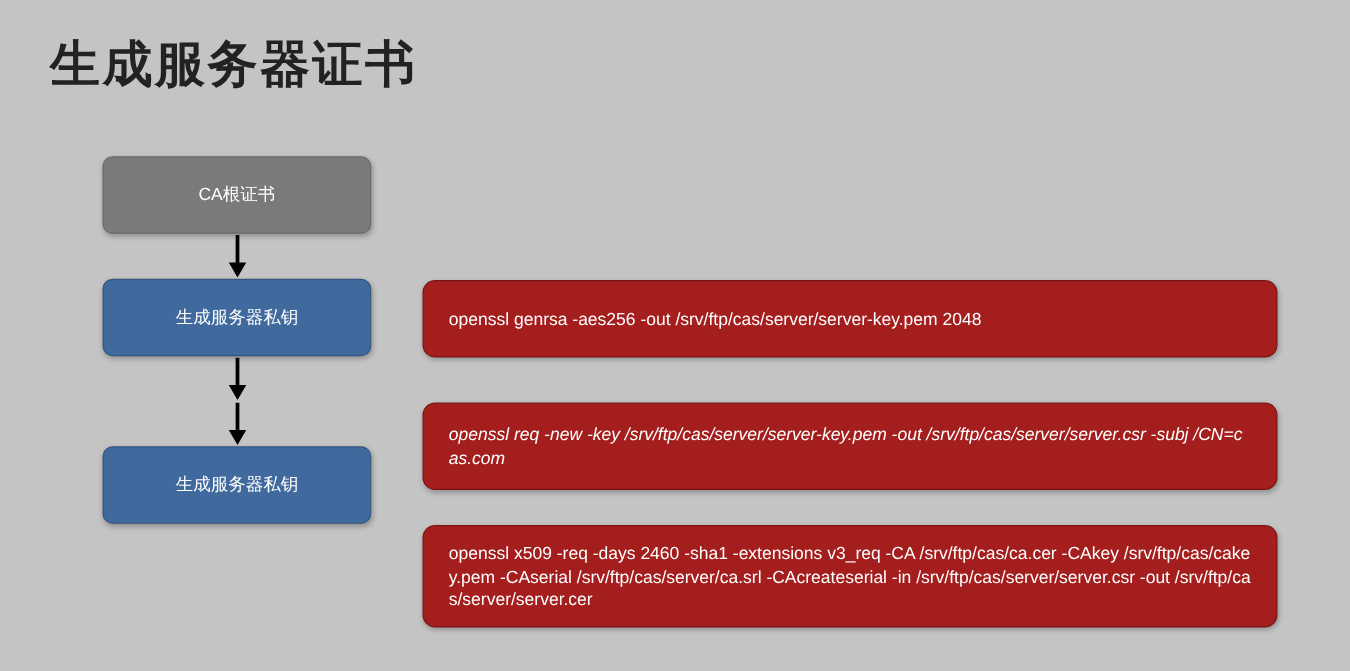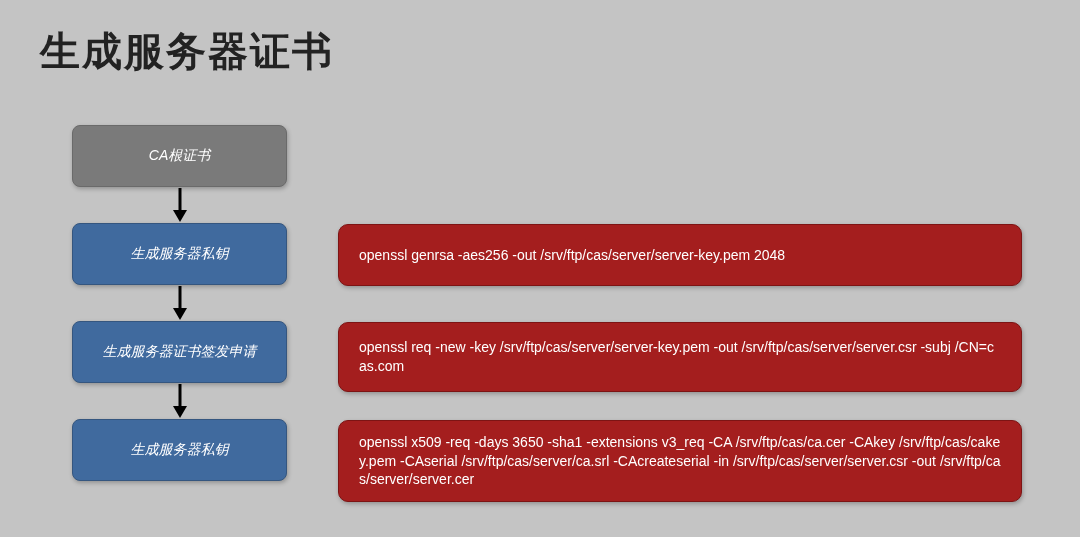--- a/index.html
+++ b/index.html
@@ -16,24 +16,23 @@
     top: 24px;
     font-size: 40px;
     font-weight: 700;
     color: #222;
     letter-spacing: 2px;
   }
 
   
   .flow {
     position: absolute;
-    left: 72px;
+    left: 82px;
     top: 125px;
     width: 215px;
-    font-style: italic;
   }
   .node {
     width: 215px;
     height: 62px;
     border-radius: 8px;
     color: #fff;
     font-size: 14px;
     display: flex;
     align-items: center;
     justify-content: center;
@@ -63,21 +62,21 @@
     color: #fff;
     font-size: 14px;
     line-height: 1.35;
     display: flex;
     align-items: center;
     padding: 0 20px;
     box-shadow: 1px 2px 4px rgba(0,0,0,.25);
     word-break: break-all;
   }
   .cmd1 { top: 224px; height: 62px; }
-  .cmd2 { top: 322px; height: 70px; }
+  .cmd2 { top: 322px; height: 70px; font-style: italic; }
   .cmd3 { top: 420px; height: 82px; }
 </style>
 </head>
 <body>
 
 <div class="title">生成服务器证书</div>
 
 <div class="flow">
   <div class="node gray">
     <span>CA根证书</span>
@@ -90,35 +89,32 @@
   </div>
   <div class="node blue">
     <span>生成服务器私钥</span>
   </div>
   <div class="arrow">
     <svg width="16" height="34" viewBox="0 0 16 34">
       <line x1="8" y1="0" x2="8" y2="24" stroke="#000" stroke-width="3"></line>
       <polygon points="8,34 1,22 15,22" fill="#000"></polygon>
     </svg>
   </div>
-  <div class="node blue">
-    <span>生成服务器证书签发申请</span>
-  </div>
   <div class="arrow">
     <svg width="16" height="34" viewBox="0 0 16 34">
       <line x1="8" y1="0" x2="8" y2="24" stroke="#000" stroke-width="3"></line>
       <polygon points="8,34 1,22 15,22" fill="#000"></polygon>
     </svg>
   </div>
   <div class="node blue">
     <span>生成服务器私钥</span>
   </div>
 </div>
 
 <div class="cmd cmd1">
   <span>openssl genrsa -aes256 -out /srv/ftp/cas/server/server-key.pem 2048</span>
 </div>
 <div class="cmd cmd2">
   <span>openssl req -new -key /srv/ftp/cas/server/server-key.pem -out /srv/ftp/cas/server/server.csr -subj /CN=cas.com</span>
 </div>
 <div class="cmd cmd3">
-  <span>openssl x509 -req -days 3650 -sha1 -extensions v3_req -CA /srv/ftp/cas/ca.cer -CAkey /srv/ftp/cas/cakey.pem -CAserial /srv/ftp/cas/server/ca.srl -CAcreateserial -in /srv/ftp/cas/server/server.csr -out /srv/ftp/cas/server/server.cer</span>
+  <span>openssl x509 -req -days 2460 -sha1 -extensions v3_req -CA /srv/ftp/cas/ca.cer -CAkey /srv/ftp/cas/cakey.pem -CAserial /srv/ftp/cas/server/ca.srl -CAcreateserial -in /srv/ftp/cas/server/server.csr -out /srv/ftp/cas/server/server.cer</span>
 </div>
 
 </body></html>

